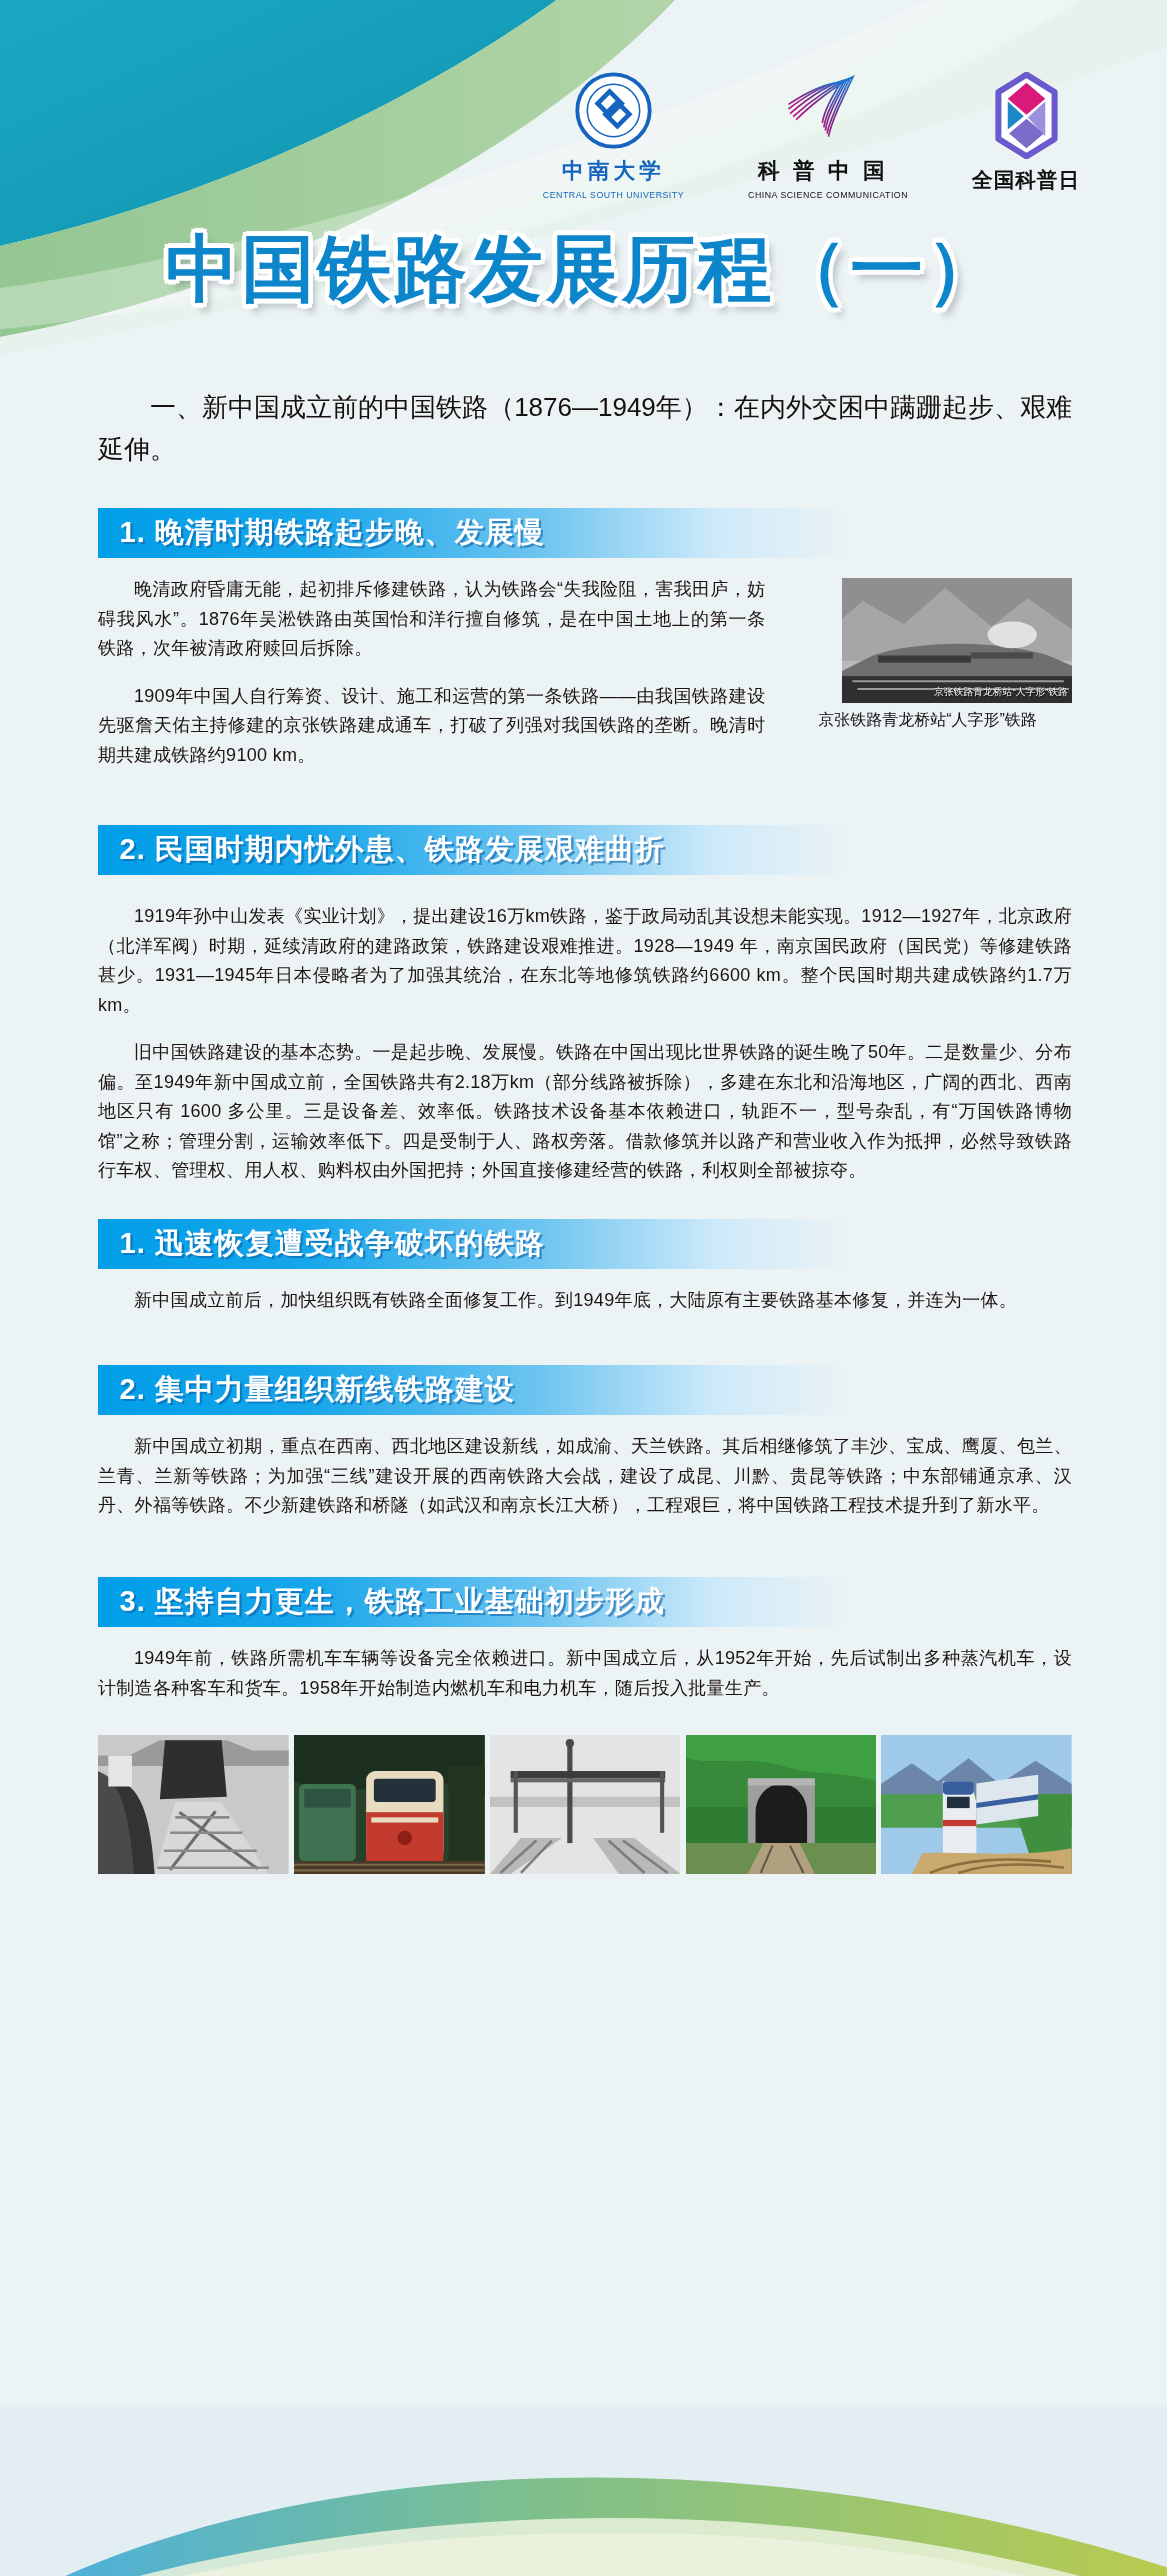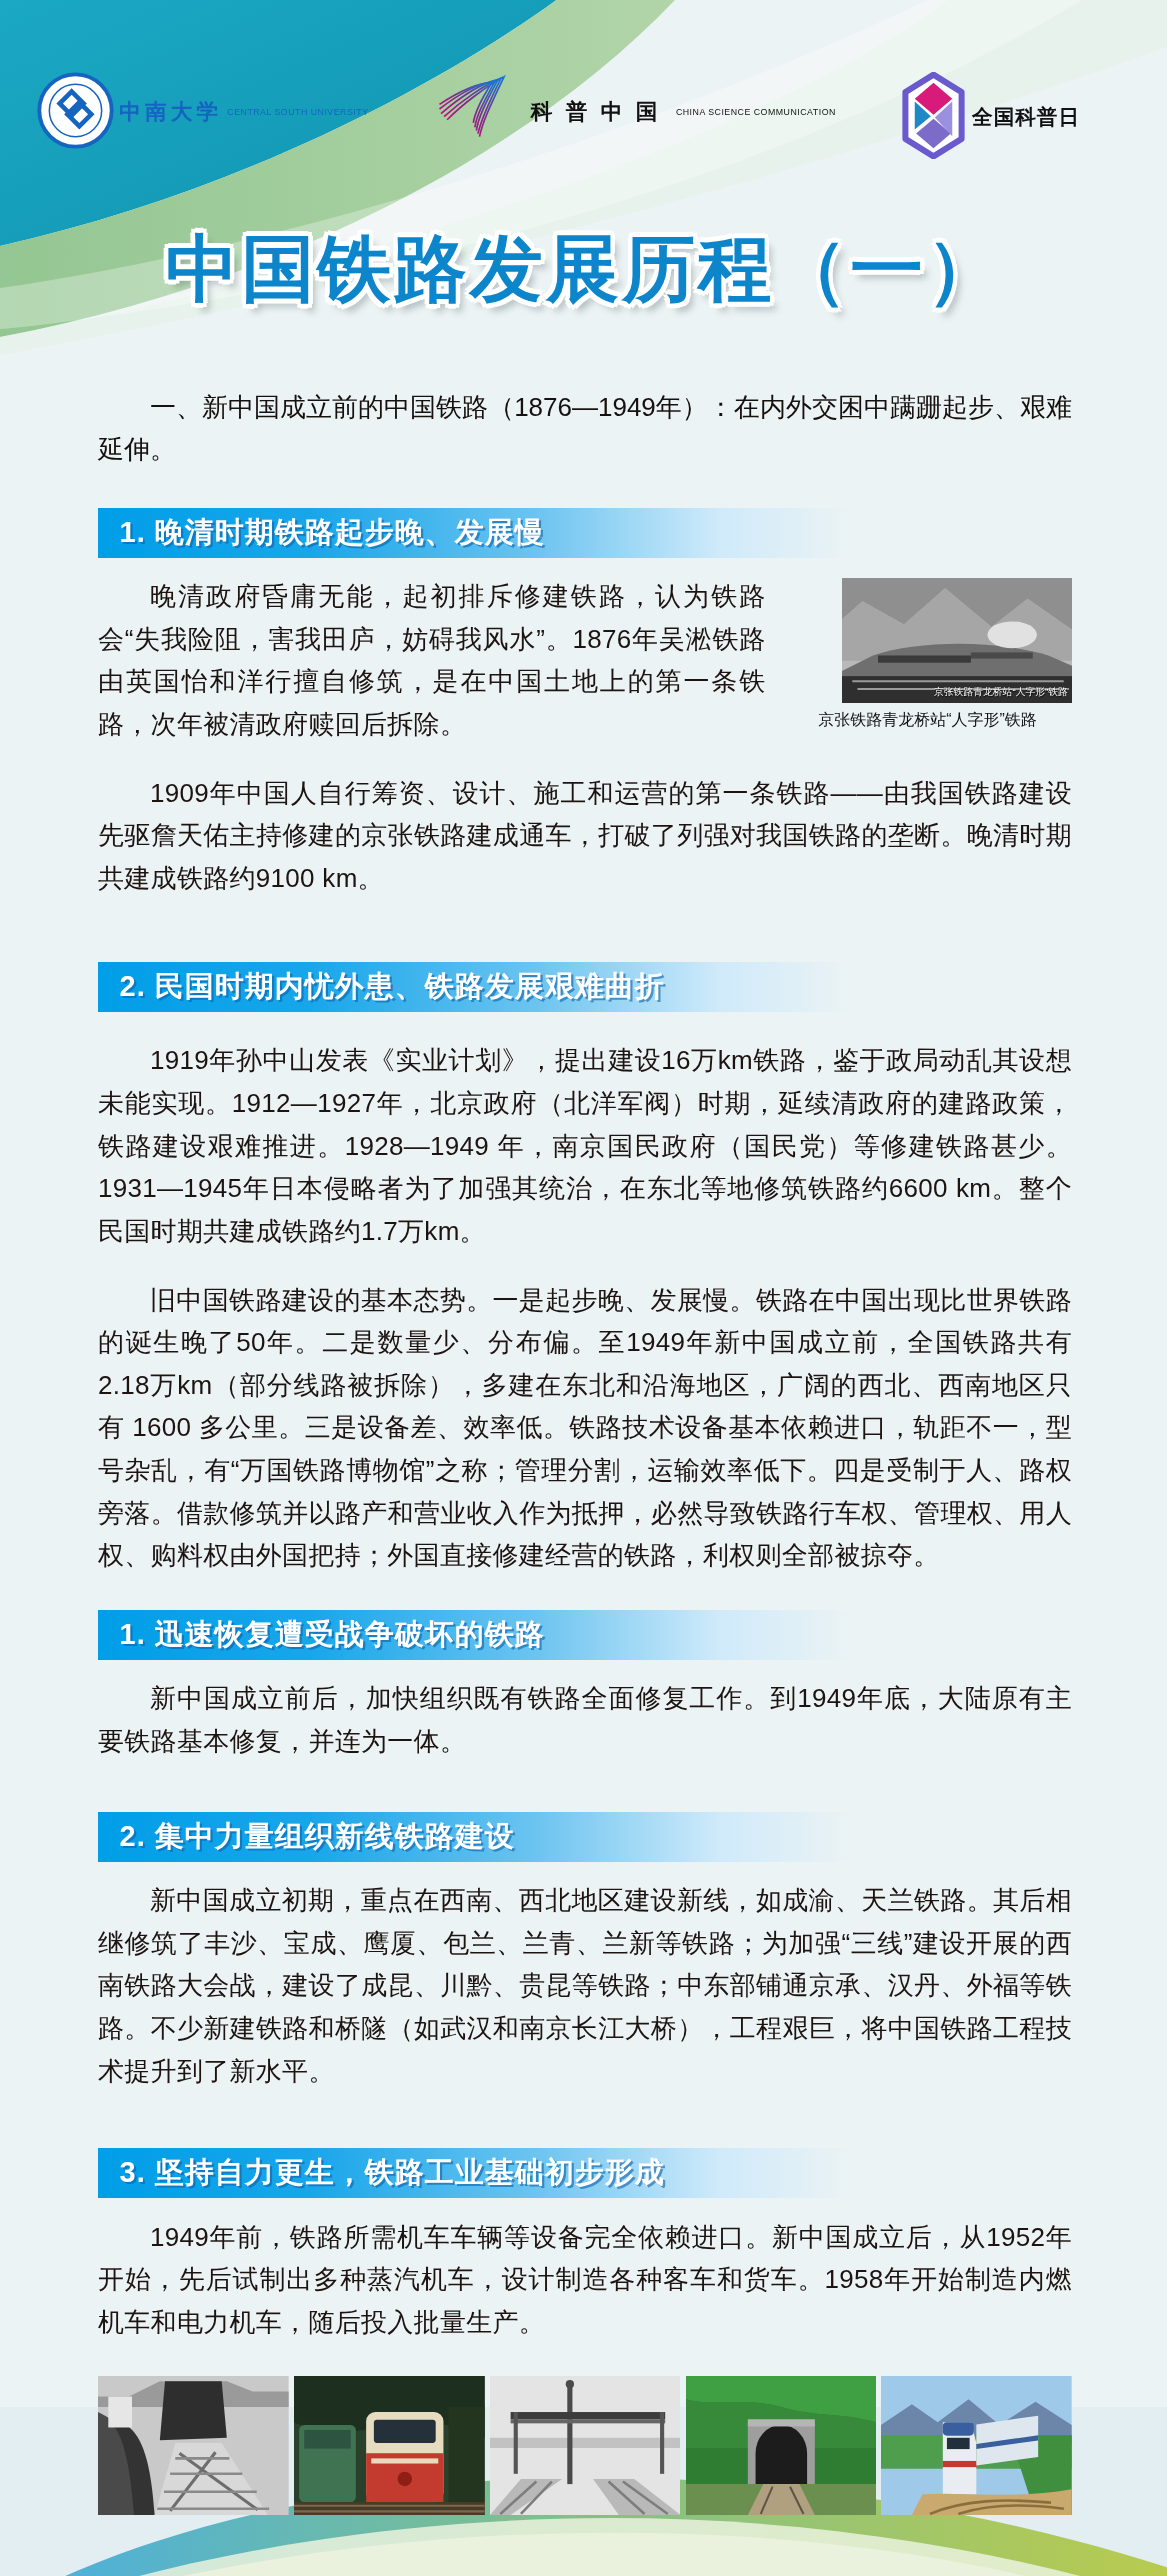--- a/index.html
+++ b/index.html
@@ -11,21 +11,21 @@
   }
   .deco{position:absolute; left:0; width:100%; pointer-events:none;}
   .deco-top{top:0; height:355px;}
   .deco-bottom{bottom:0; height:222px;}
 
   
   .logo-row{
     position:relative; z-index:2; display:flex; justify-content:flex-end;
     align-items:flex-start; gap:64px; padding:72px 88px 0 0; height:129px;
   }
-  .logo{display:flex; flex-direction:row; align-items:center; gap:5.2px;}
+  .logo{display:flex; flex-direction:column; align-items:center; gap:5.2px;}
   .logo-cn{font-size:21.6px; font-weight:700; letter-spacing:4.1px; white-space:nowrap;}
   .logo-en{font-size:8.8px; font-weight:400; letter-spacing:0.5px; white-space:nowrap;}
   .logo-csu .logo-cn,.logo-csu .logo-en{color:#1565c0;}
   .logo-kepu .logo-cn{color:#111; letter-spacing:13.4px;}
   .logo-kepu .logo-en{color:#111;}
   .logo-day .logo-cn{color:#111; letter-spacing:1px; font-size:20.6px;}
 
   .main-title{
     position:relative; z-index:2; margin-top:28px; text-align:center;
     font-size:73px; font-weight:700; letter-spacing:3.1px; line-height:1.1;
@@ -46,21 +46,21 @@
   .sec-bar{
     margin-top:37px; height:50px; width:757px;
     background:linear-gradient(90deg,#009ee8 0%,#18a6ea 28%,#6cc4f0 58%,#cfeafa 82%,rgba(236,243,244,0) 100%);
     display:flex; align-items:center; padding-left:21.6px; box-sizing:border-box;
   }
   .sec-bar span{
     font-size:29px; font-weight:700; color:#fff; letter-spacing:1px; white-space:nowrap;
     text-shadow:2.1px 2.1px 0 rgba(12,96,168,.6);
   }
   .para{
-    margin-top:17.5px; font-size:26px; line-height:1.64; text-align:justify;
+    margin-top:17.5px; font-size:18px; line-height:1.64; text-align:justify;
     text-indent:2em; letter-spacing:0.3px;
   }
   .para + .para{margin-top:3.1px;}
 
   
   .photo-float{float:right; width:289px; margin:3.1px 0 3.1px 17.5px;}
   .photo-float .photo-frame{
     position:relative; width:230px; height:125px; margin-left:auto; overflow:hidden;
   }
   .photo-frame svg{display:block; width:100%; height:100%;}

